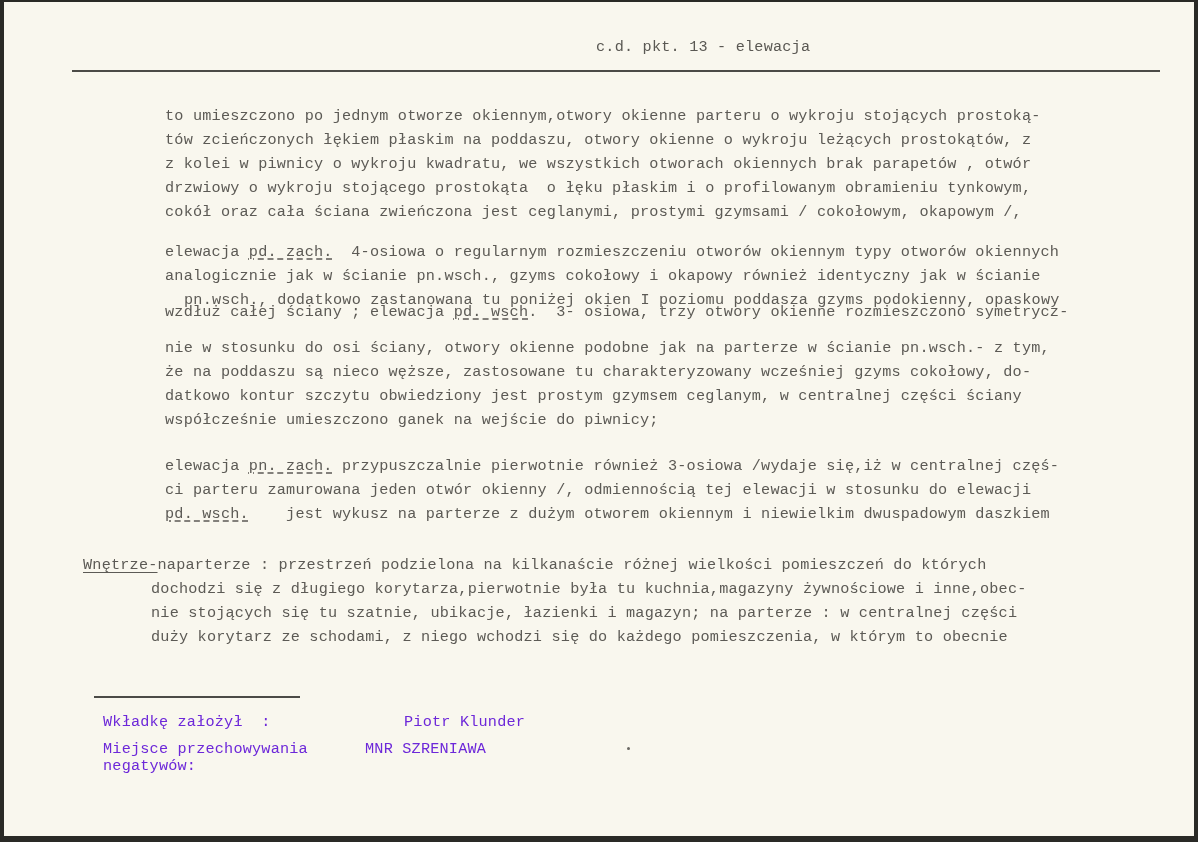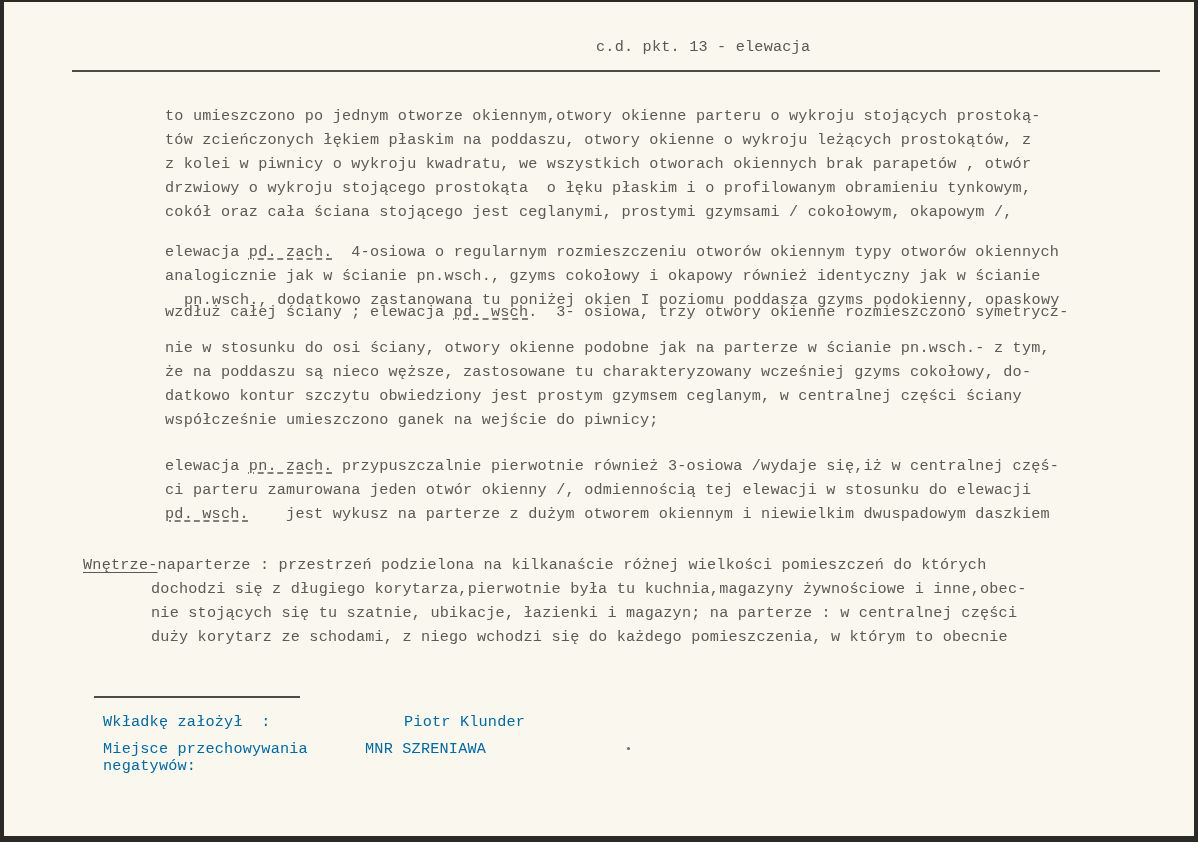--- a/index.html
+++ b/index.html
@@ -73,21 +73,21 @@
       position: absolute;
       left: 90px;
       top: 694px;
       width: 206px;
       height: 1.5px;
       background: #4c4b47;
     }
     .footer-row {
       position: absolute;
       white-space: pre;
-      color: #0369a1;
+      color: #6d28d9;
     }
     .dot {
       position: absolute;
       left: 623px;
       top: 745px;
       width: 3px;
       height: 3px;
       background: #6a6863;
       border-radius: 50%;
     }
@@ -100,21 +100,21 @@
   <div class="header">
     <span class="right">c.d. pkt. 13 - elewacja</span>
   </div>
   <div class="header-rule"></div>
 
   <div class="body-block" style="top:105px;">
     <div class="line" style="top:0px;">to umieszczono po jednym otworze okiennym,otwory okienne parteru o wykroju stojących prostoką-</div>
     <div class="line" style="top:24px;text-align:right;">tów zcieńczonych łękiem płaskim na poddaszu, otwory okienne o wykroju leżących prostokątów, z</div>
     <div class="line" style="top:48px;">z kolei w piwnicy o wykroju kwadratu, we wszystkich otworach okiennych brak parapetów , otwór</div>
     <div class="line" style="top:72px;">drzwiowy o wykroju stojącego prostokąta  o łęku płaskim i o profilowanym obramieniu tynkowym,</div>
-    <div class="line" style="top:96px;">cokół oraz cała ściana stojącego jest ceglanymi, prostymi gzymsami / cokołowym, okapowym /,</div>
+    <div class="line" style="top:96px;">cokół oraz cała ściana zwieńczona jest ceglanymi, prostymi gzymsami / cokołowym, okapowym /,</div>
   </div>
 
   <div class="body-block" style="top:241px;">
     <div class="line" style="top:0px;"><span>elewacja </span><span class="ul">pd. zach.</span><span>  4-osiowa o regularnym rozmieszczeniu otworów okiennym typy otworów okiennych</span></div>
     <div class="line" style="top:24px;">analogicznie jak w ścianie pn.wsch., gzyms cokołowy i okapowy również identyczny jak w ścianie</div>
     <div class="line" style="top:48px;margin-left:19px;">pn.wsch., dodatkowo zastanowana tu poniżej okien I poziomu poddasza gzyms podokienny, opaskowy</div>
     <div class="line" style="top:60px;"><span>wzdłuż całej ściany ; elewacja </span><span class="ul">pd. wsch</span><span>.  3- osiowa, trzy otwory okienne rozmieszczono symetrycz-</span></div>
     <div class="line" style="top:96px;">nie w stosunku do osi ściany, otwory okienne podobne jak na parterze w ścianie pn.wsch.- z tym,</div>
     <div class="line" style="top:120px;">że na poddaszu są nieco węższe, zastosowane tu charakteryzowany wcześniej gzyms cokołowy, do-</div>
     <div class="line" style="top:144px;">datkowo kontur szczytu obwiedziony jest prostym gzymsem ceglanym, w centralnej części ściany</div>

